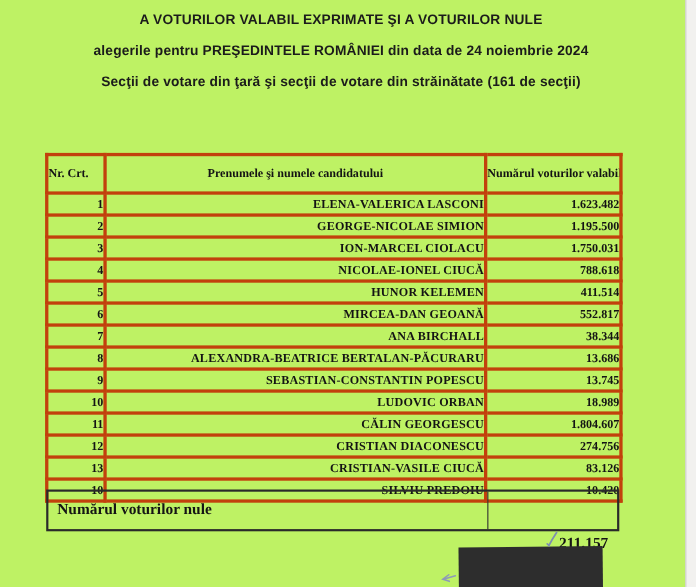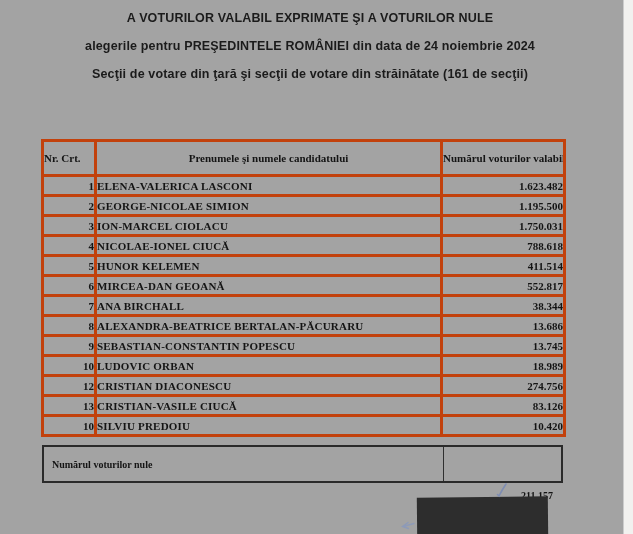--- a/index.html
+++ b/index.html
@@ -4,21 +4,21 @@
 <style>
   html, body {
     margin: 0;
     padding: 0;
     background: #ffffff;
   }
   .page {
     position: relative;
     width: 633px;
     height: 534px;
-    background: #a3a3a3;
+    background: #bef264;
     overflow: hidden;
     font-family: "Liberation Serif", serif;
     color: #1d1d1d;
   }
   
   .scan-edge {
     position: absolute;
     top: 0;
     right: 0;
     width: 9px;
@@ -81,35 +81,35 @@
     text-align: center;
     vertical-align: middle;
     white-space: normal;
     padding: 0 6px;
   }
   table.results tbody td {
     height: 17px;
     vertical-align: middle;
   }
   td.nr    { text-align: right; padding-right: 10px; }
-  td.name  { text-align: left;  padding-left: 10px; letter-spacing: 0.2px; }
+  td.name  { text-align: right;  padding-left: 10px; letter-spacing: 0.2px; }
   td.votes { text-align: right; padding-right: 8px; }
   
   .null-table {
     position: absolute;
     top: 445px;
     left: 42px;
     width: 521px;
     height: 38px;
     border: 2px solid #2a2a2a;
     box-sizing: border-box;
     display: flex;
     font-family: "Liberation Serif", serif;
     font-weight: bold;
-    font-size: 10px;
+    font-size: 14px;
     color: #141414;
   }
   .null-label {
     width: 400px;
     border-right: 1px solid #2f2f2f;
     display: flex;
     align-items: center;
     padding-left: 8px;
     box-sizing: border-box;
   }
@@ -213,20 +213,25 @@
         <td class="nr">9</td>
         <td class="name">SEBASTIAN-CONSTANTIN POPESCU</td>
         <td class="votes">13.745</td>
       </tr>
       <tr>
         <td class="nr">10</td>
         <td class="name">LUDOVIC ORBAN</td>
         <td class="votes">18.989</td>
       </tr>
       <tr>
+        <td class="nr">11</td>
+        <td class="name">CĂLIN GEORGESCU</td>
+        <td class="votes">1.804.607</td>
+      </tr>
+      <tr>
         <td class="nr">12</td>
         <td class="name">CRISTIAN DIACONESCU</td>
         <td class="votes">274.756</td>
       </tr>
       <tr>
         <td class="nr">13</td>
         <td class="name">CRISTIAN-VASILE CIUCĂ</td>
         <td class="votes">83.126</td>
       </tr>
       <tr>

